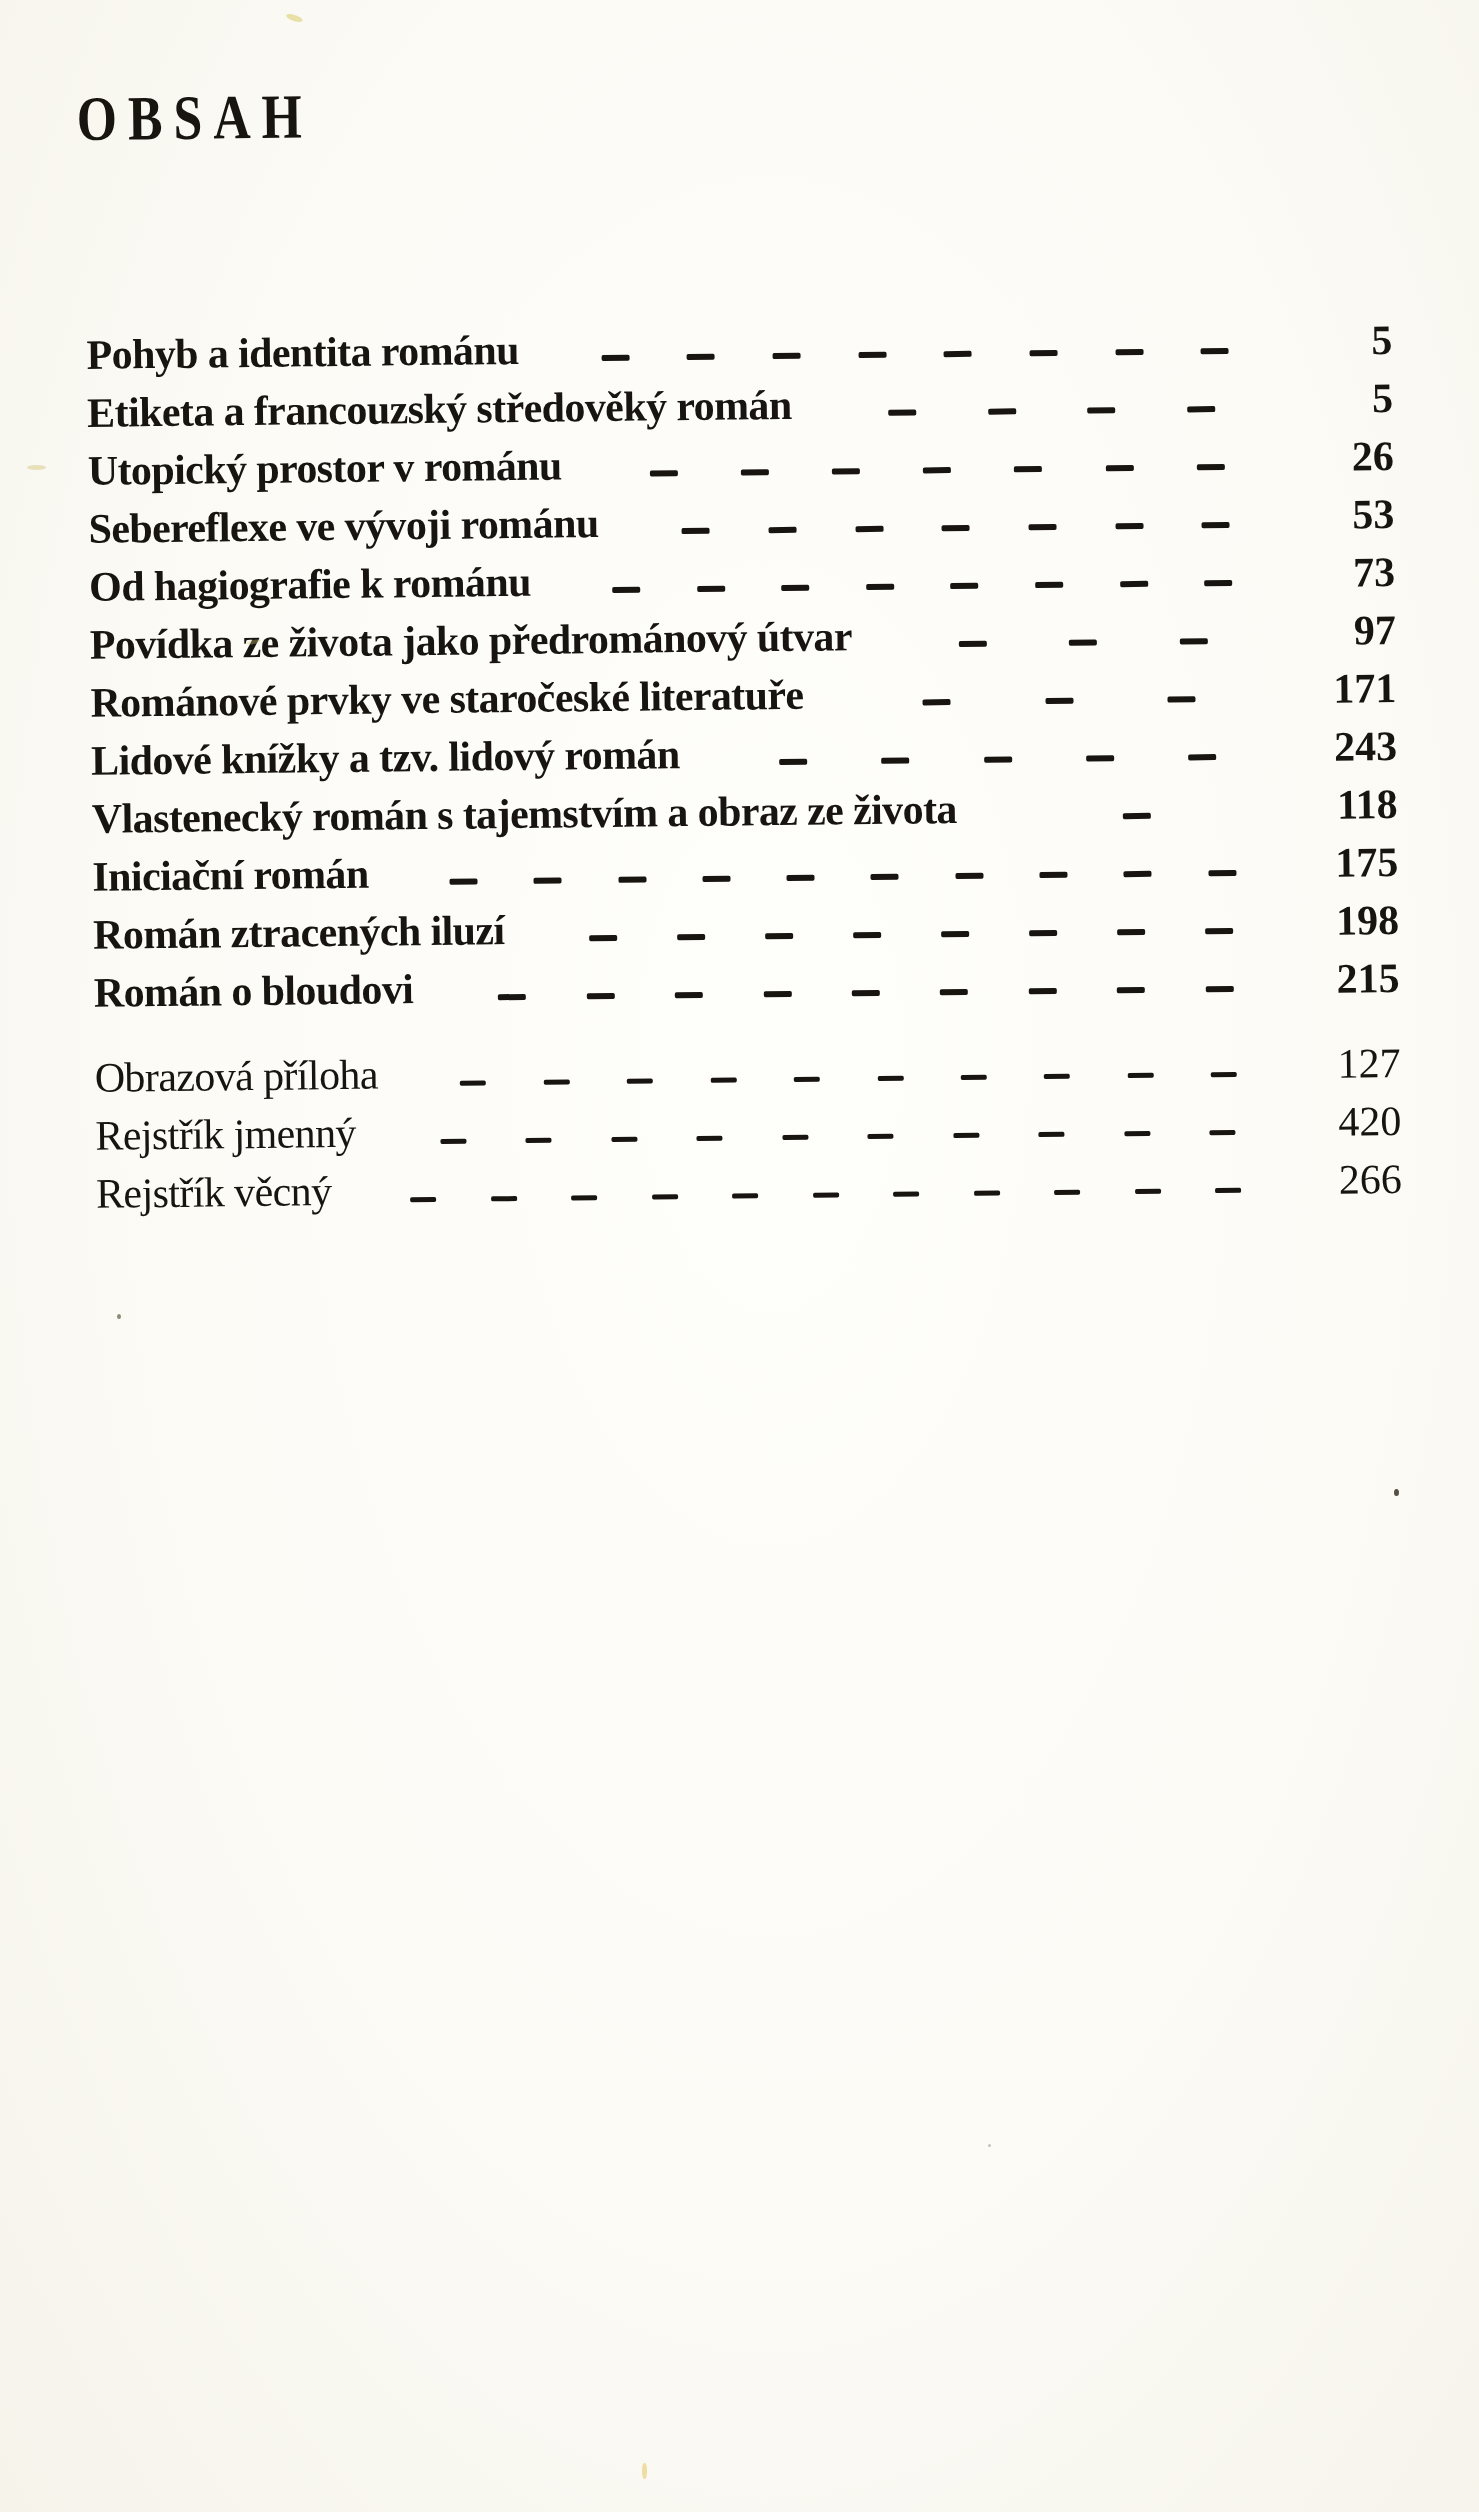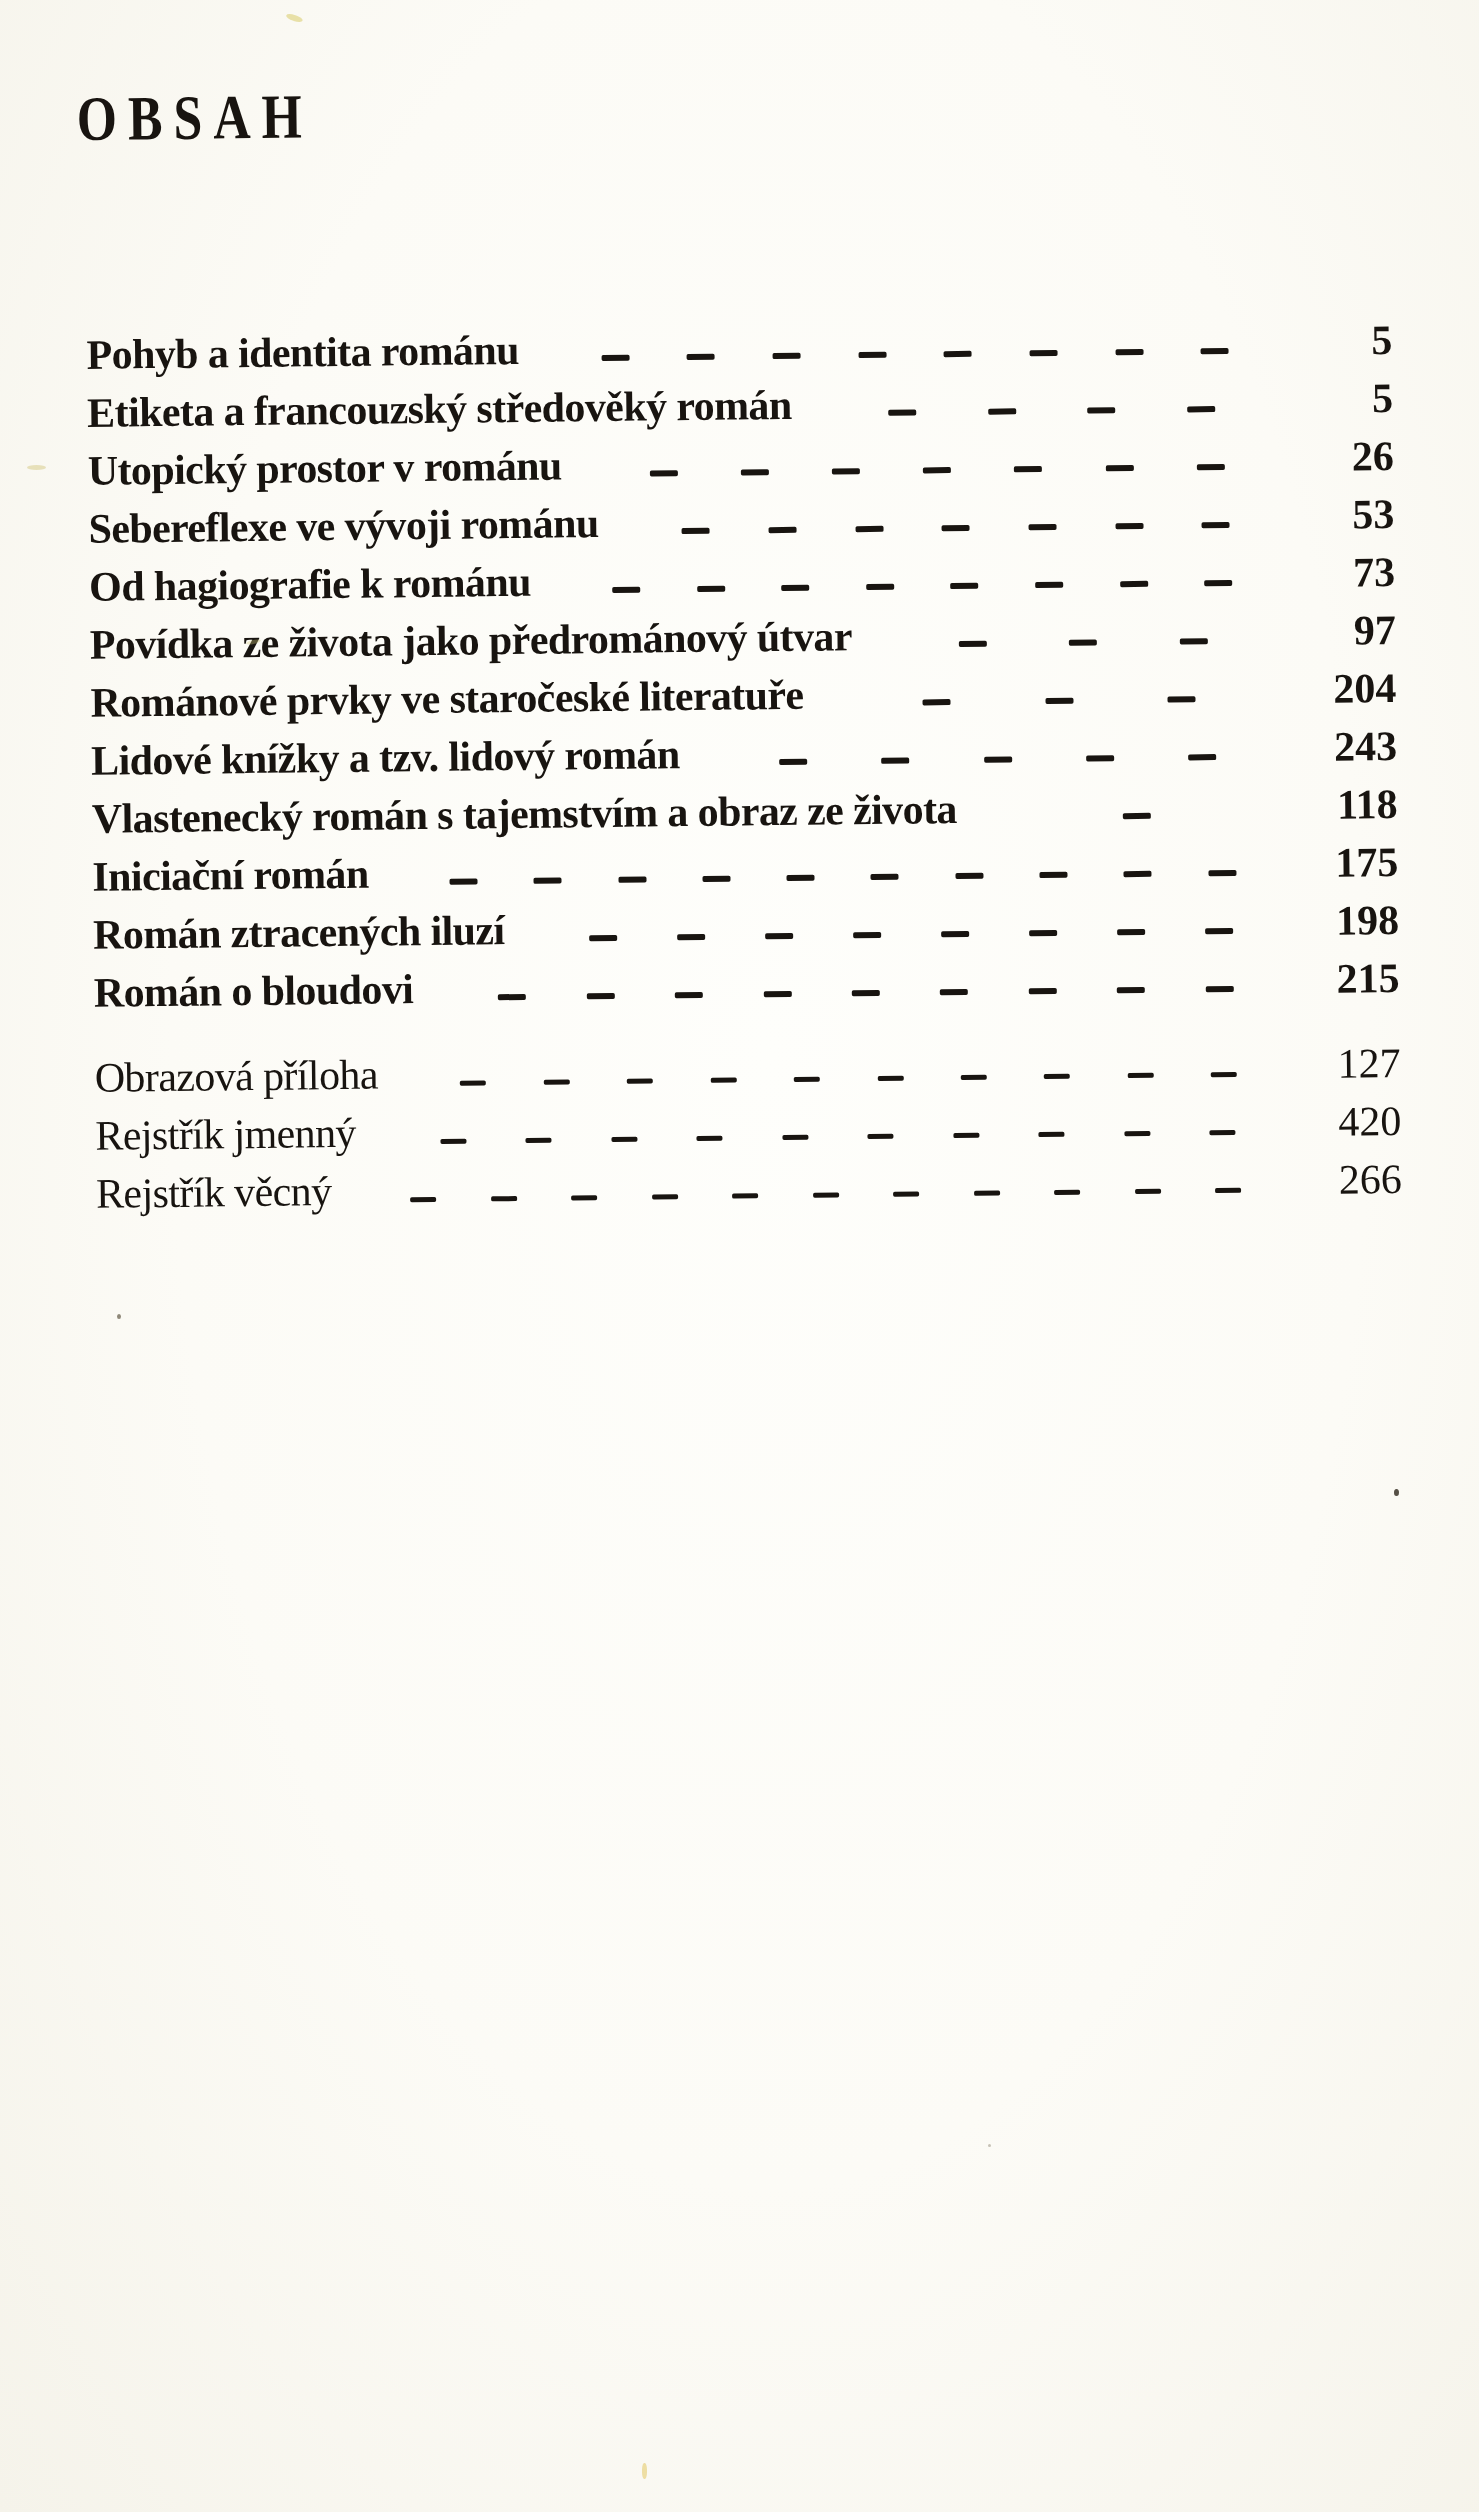--- a/index.html
+++ b/index.html
@@ -155,21 +155,21 @@
     <span class="pg">97</span>
   </div>
 
   <div class="row">
     <span class="t">Románové prvky ve staročeské literatuře</span>
     <span class="leader">
             <i class="dash"></i>
             <i class="dash"></i>
             <i class="dash"></i>
           </span>
-    <span class="pg">204</span>
+    <span class="pg">171</span>
   </div>
 
   <div class="row">
     <span class="t">Lidové knížky a tzv. lidový román</span>
     <span class="leader">
             <i class="dash"></i>
             <i class="dash"></i>
             <i class="dash"></i>
             <i class="dash"></i>
             <i class="dash"></i>

